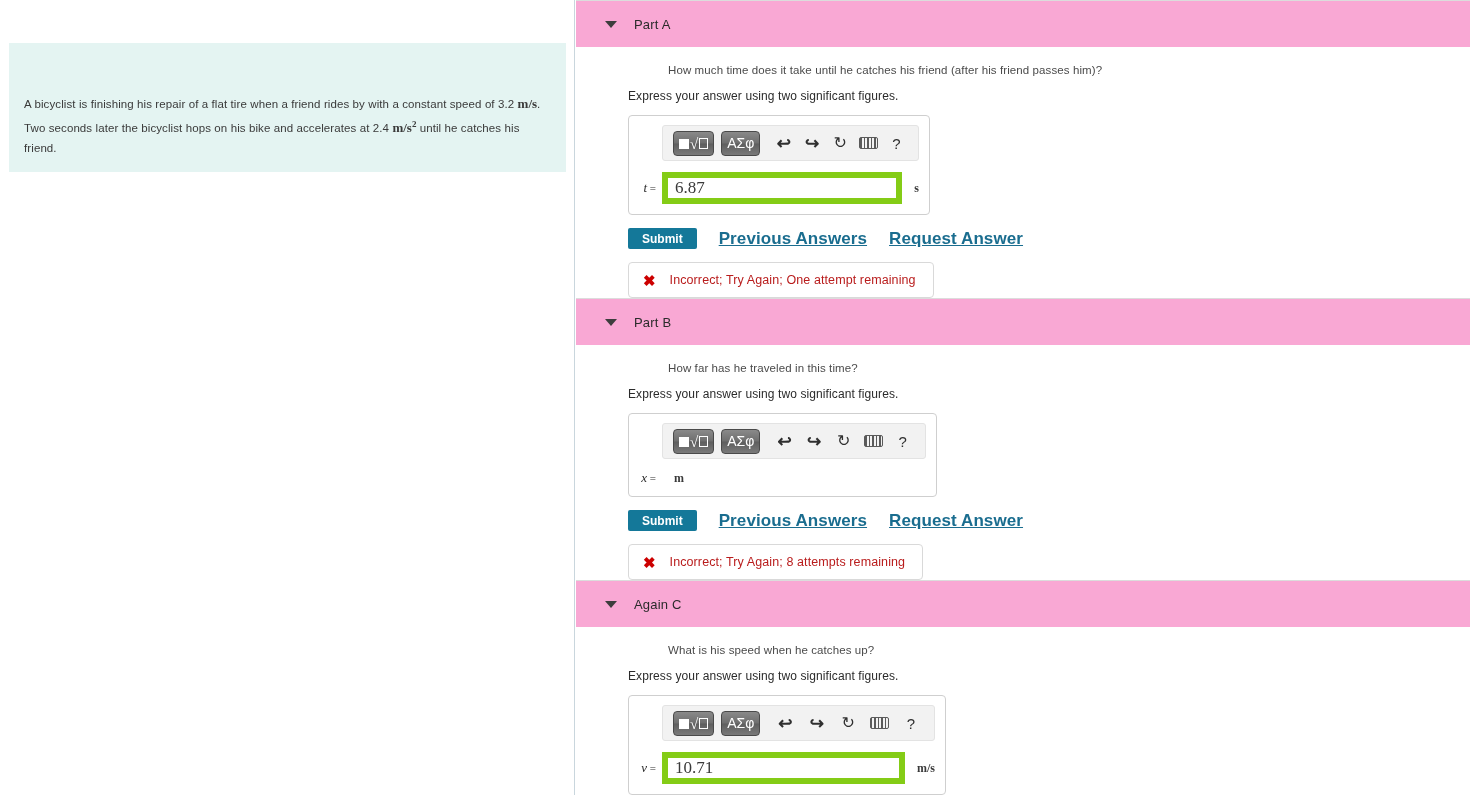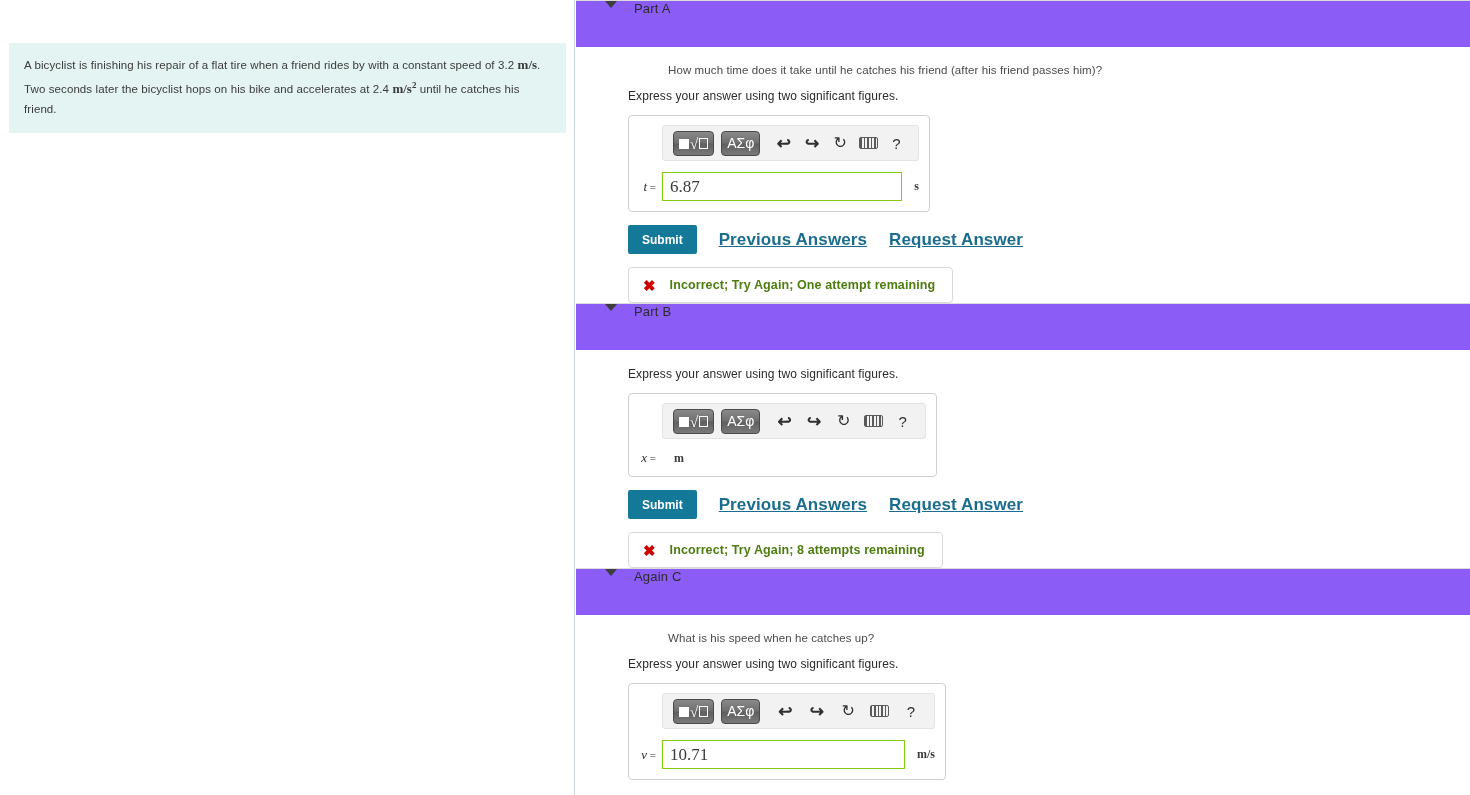--- a/index.html
+++ b/index.html
@@ -23,20 +23,21 @@
     position: absolute; left: 9px; top: 43px;
     width: 557px;
     background: #e4f4f2;
     padding: 12px 15px 14px 15px;
   }
   .problem-text {
     font-size: 11.5px;
     line-height: 20px;
     color: #3a3a3a;
     letter-spacing: 0.1px;
+    margin-top: 39px;
   }
   .mathunit {
     font-family: "Liberation Serif", serif;
     font-weight: 700;
     font-size: 13px;
     letter-spacing: 0;
   }
   .mathunit sup { font-size: 9px; font-weight: 700; }
 
   
@@ -44,24 +45,24 @@
     position: absolute; left: 576px; top: 0;
     width: 894px; height: 795px;
     background: #ffffff;
     overflow: hidden;
   }
   .part { width: 894px; }
   .part-header {
     position: relative;
     width: 894px;
     height: 47px;
-    background: #8b5cf6;
+    background: #f9a8d4;
     border-top: 1px solid #dcdcdc;
     display: flex;
-    align-items: flex-start;
+    align-items: center;
     padding-left: 29px;
   }
   .caret {
     width: 0; height: 0;
     border-left: 6px solid transparent;
     border-right: 6px solid transparent;
     border-top: 7px solid #3d3d3d;
     margin-right: 17px;
     flex: none;
   }
@@ -173,21 +174,21 @@
     font-size: 13px;
     color: #2b2b2b;
     width: 23px;
     text-align: right;
     padding-right: 6px;
     flex: none;
   }
   .var-label .eq { font-style: normal; font-size: 11px; }
   .answer-input {
     height: 29px;
-    border: 1px solid #84cc16;
+    border: 6px solid #84cc16;
     background: #ffffff;
     font-family: "Liberation Serif", serif;
     font-size: 17px;
     color: #3a3a3a;
     padding: 10px 7px;
     outline: none;
   }
   .unit {
     font-family: "Liberation Serif", serif;
     font-weight: 700;
@@ -203,21 +204,21 @@
     align-items: center;
     margin-top: 13px;
   }
   .submit-btn {
     background: #147899;
     color: #ffffff;
     font-size: 12px;
     font-weight: bold;
     border: none;
     border-radius: 2px;
-    height: 29px;
+    height: 21px;
     padding: 0 14px;
     cursor: pointer;
     font-family: "Liberation Sans", sans-serif;
   }
   .link {
     color: #1a6d8f;
     font-size: 17px;
     font-weight: bold;
     text-decoration: underline;
     margin-left: 22px;
@@ -238,22 +239,22 @@
   }
   .x-mark {
     color: #cc0000;
     font-size: 15px;
     font-weight: bold;
     margin-right: 14px;
     line-height: 1;
   }
   .feedback-text {
     font-size: 12.5px;
-    font-weight: bold;
-    color: #4d7c0f;
+    font-weight: normal;
+    color: #b91c1c;
     letter-spacing: 0.1px;
   }
 </style>
 </head>
 <body>
 
 <div class="page">
 
   <div class="left-pane">
     <div class="problem-box">
@@ -312,20 +313,21 @@
         <span class="feedback-text">Incorrect; Try Again; One attempt remaining</span>
       </div>
     </div>
   </div>
         <div class="part">
     <div class="part-header">
       <span class="caret"></span>
       <span class="part-title">Part B</span>
     </div>
     <div class="part-body">
+      <div class="question">How far has he traveled in this time?</div>
       <div class="instruction">Express your answer using two significant figures.</div>
 
       <div class="answer-panel" style="width:309px">
         <div class="toolbar">
           <div class="tb-btn">
             <span class="tpl-icon">
               <span class="tpl-sq"></span>
                     <span class="tpl-rad">√</span>
                     <span class="tpl-box"></span>
             </span>

